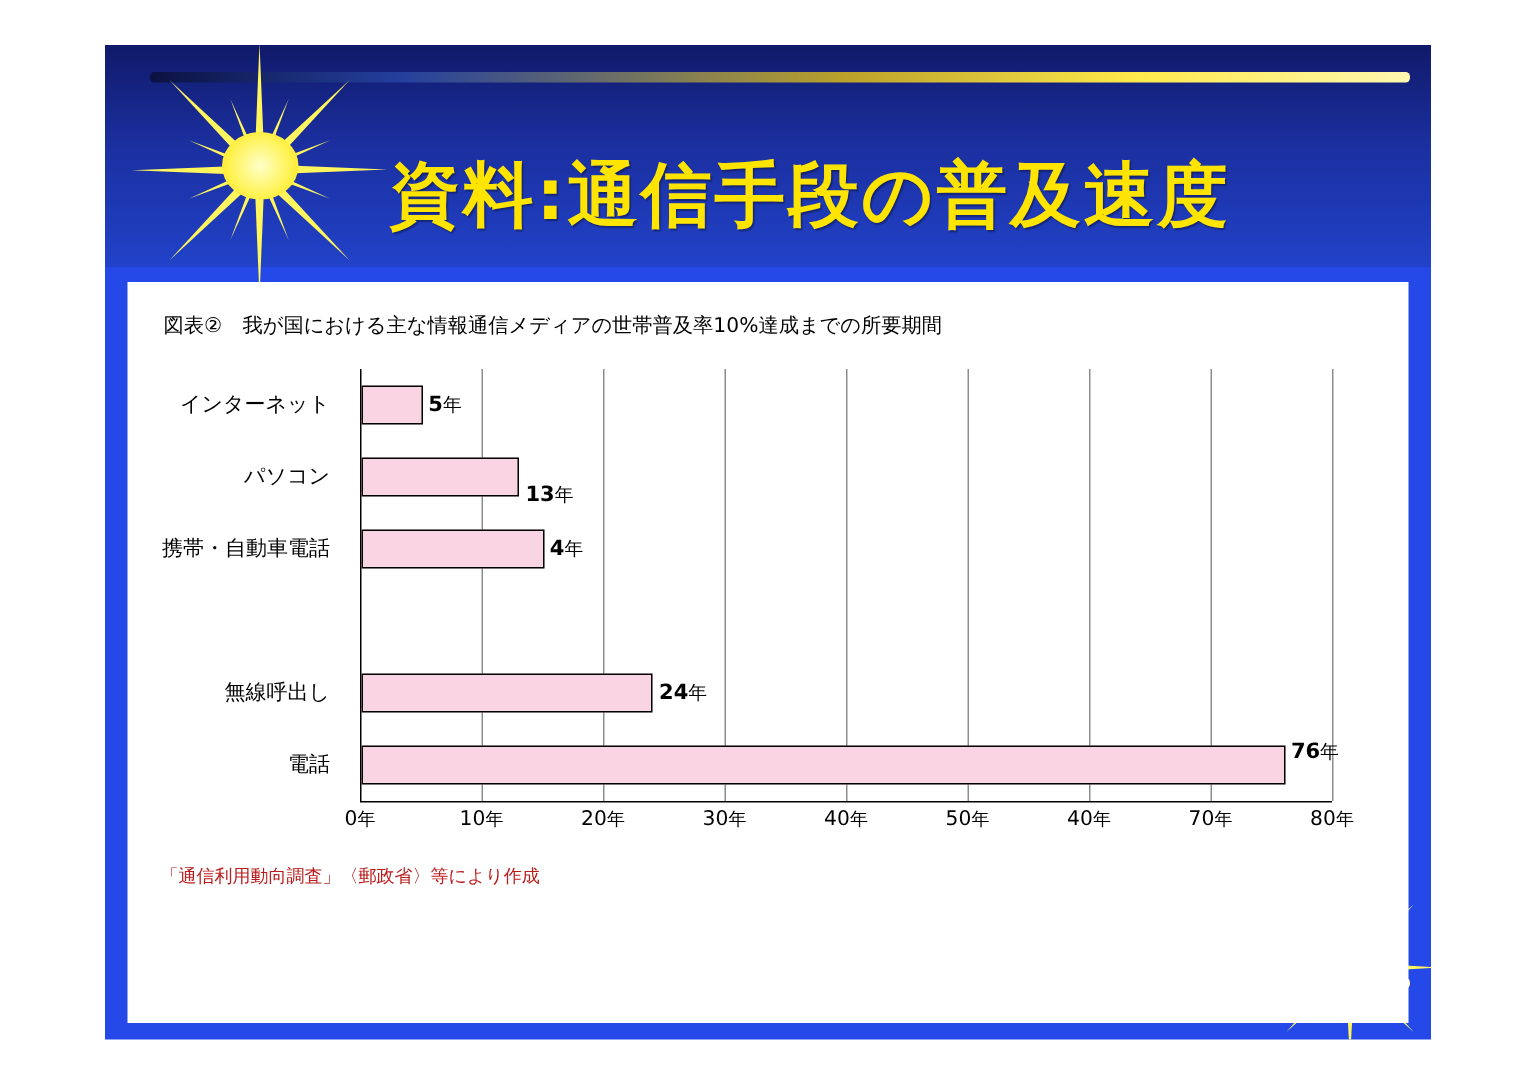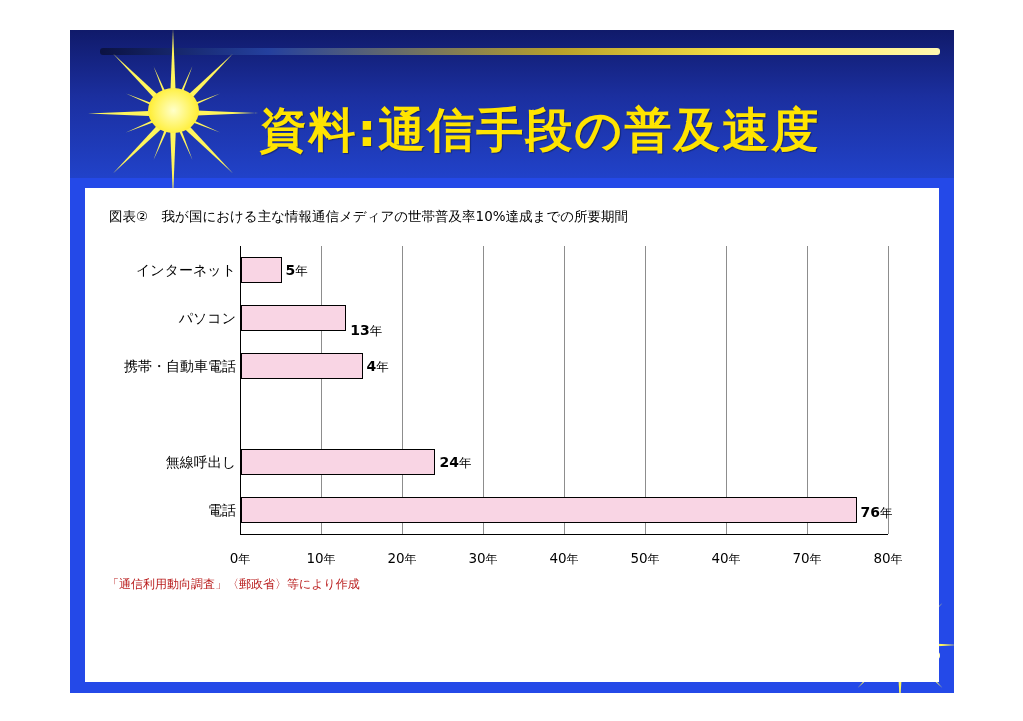--- a/index.html
+++ b/index.html
@@ -160,21 +160,21 @@
     position: absolute;
     left: 0;
     height: 48px;
   }
   .cat-label {
     position: absolute;
     right: 100%;
     top: 0;
     height: 48px;
     line-height: 48px;
-    margin-right: 4px;
+    margin-right: 20px;
     font-size: 14px;
     color: #000;
     white-space: nowrap;
     font-family: "DejaVu Sans", "Liberation Sans", sans-serif;
   }
   .bar {
     position: absolute;
     left: 1px;
     top: 11px;
     height: 26px;
@@ -197,21 +197,20 @@
   .bar-value .unit { font-weight: normal; font-size: 12.5px; }
 
   .xtick {
     position: absolute;
     top: 292px;
     font-size: 13.5px;
     color: #000;
     transform: translateX(-50%);
     white-space: nowrap;
     font-family: "DejaVu Sans", "Liberation Sans", sans-serif;
-    margin-top: 12px;
   }
   .xtick .unit { font-size: 12px; }
 </style>
 </head>
 <body>
 
 <div class="slide">
 
   <div class="title-band">
     <div class="title-rule"></div>
@@ -298,19 +297,19 @@
           <div class="bar-value" style="left: 121.5px; top: 11px;"><span>4</span><span class="unit">年</span></div>
         </div>
         <div class="row" style="top: 192px; height: 48px; width: 648px;">
           <div class="cat-label" style="height: 48px; line-height: 48px;">無線呼出し</div>
           <div class="bar" style="width: 194.4px; top: 11px; background: rgb(249, 213, 228); border-color: rgb(0, 0, 0);"></div>
           <div class="bar-value" style="left: 194.4px; top: 11px;"><span>24</span><span class="unit">年</span></div>
         </div>
         <div class="row" style="top: 240px; height: 48px; width: 648px;">
           <div class="cat-label" style="height: 48px; line-height: 48px;">電話</div>
           <div class="bar" style="width: 615.6px; top: 11px; background: rgb(249, 213, 228); border-color: rgb(0, 0, 0);"></div>
-          <div class="bar-value" style="left: 615.6px; top: 13px;"><span>76</span><span class="unit">年</span></div>
+          <div class="bar-value" style="left: 615.6px; top: 2px;"><span>76</span><span class="unit">年</span></div>
         </div>
       </div>
 
     <div class="chart-source">「通信利用動向調査」〈郵政省〉等により作成</div>
   </div>
 </div>
 
 </body></html>

